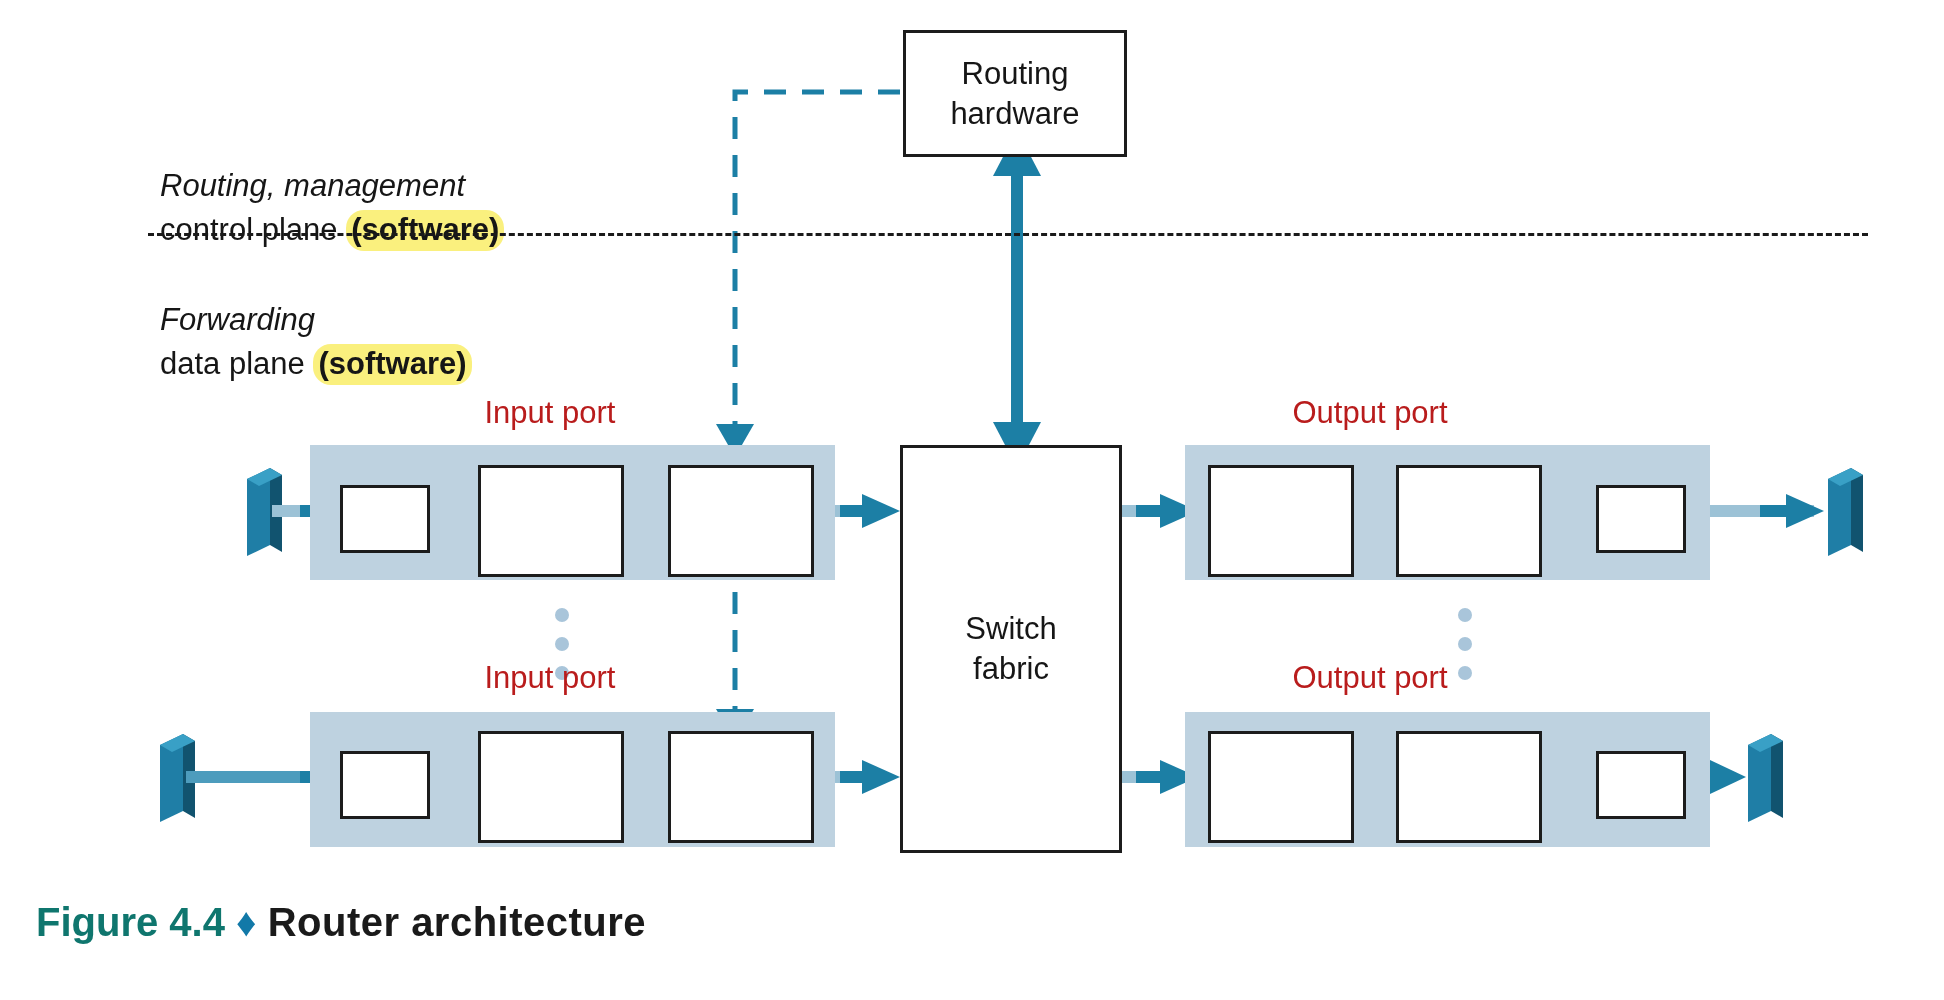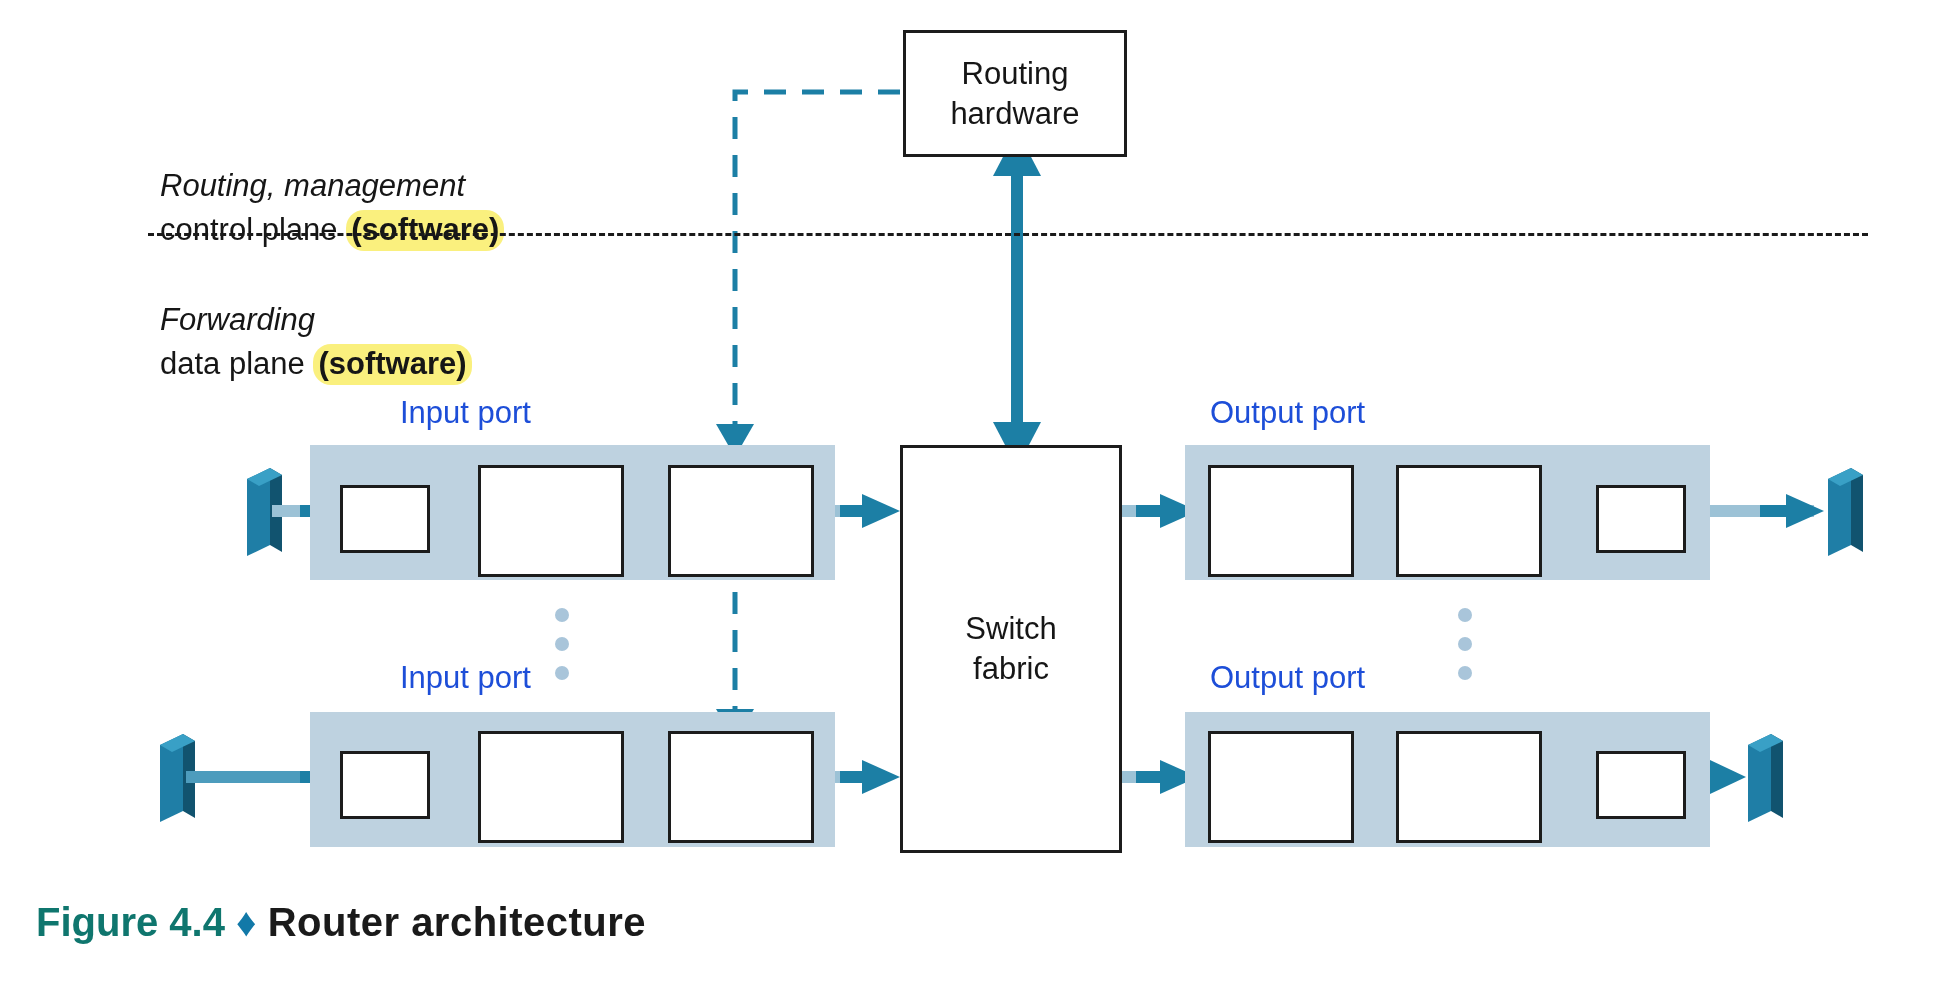--- a/index.html
+++ b/index.html
@@ -62,21 +62,22 @@
     line-height: 40px;
     color: #161616;
   }
 
   
   .port-band {
     background: #bed2e0;
   }
   .port-label {
     font-size: 31px;
-    color: #1d4ed8;
+    color: #b91c1c;
+    text-align: center;
     white-space: nowrap;
   }
 
   
   .vdots {
     display: flex;
     flex-direction: column;
     align-items: center;
     justify-content: space-between;
   }

